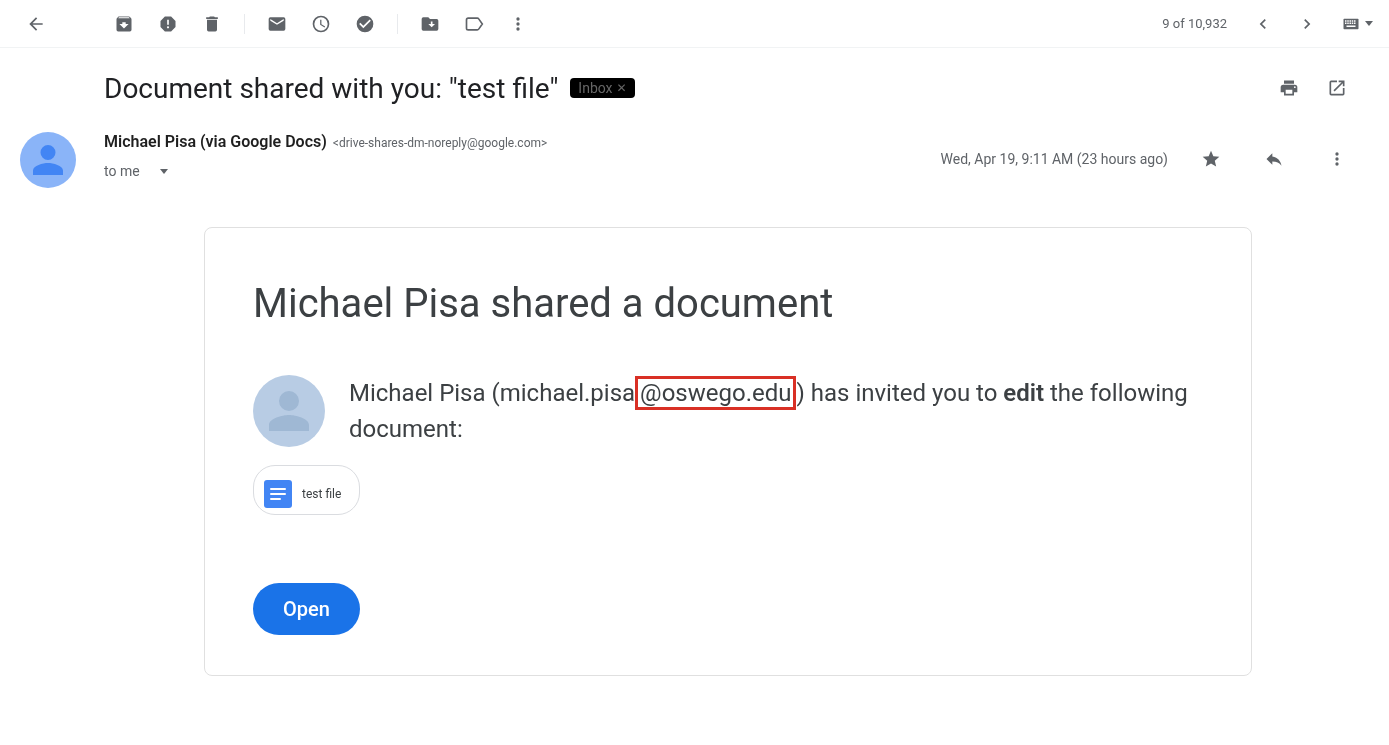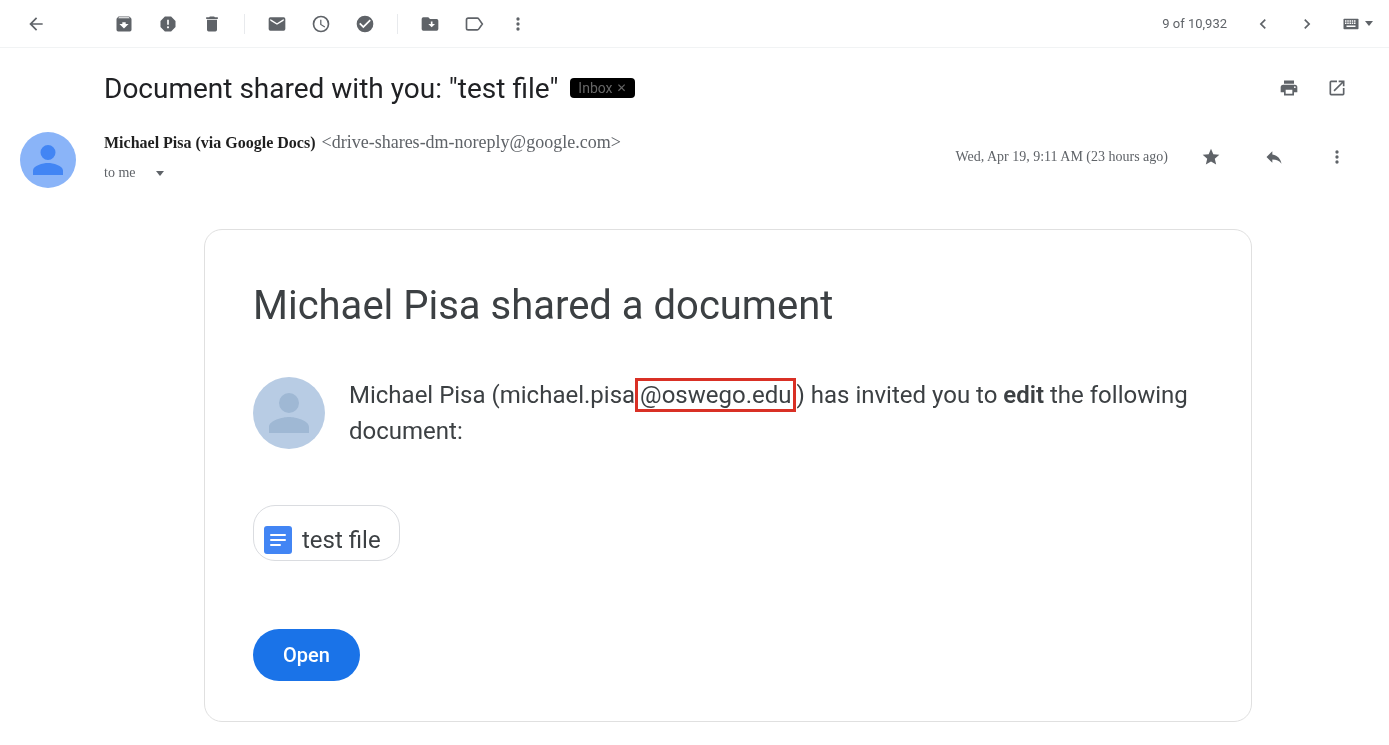--- a/index.html
+++ b/index.html
@@ -80,23 +80,22 @@
     gap: 4px;
   }
   .label-chip .x { font-size: 12px; cursor: pointer; }
   .subject-actions {
     margin-left: auto;
     display: flex;
     gap: 8px;
   }
   .header-row {
     display: flex;
-    align-items: center;
+    align-items: flex-end;
     position: relative;
-    font-family: Liberation Serif, serif;
   }
   .avatar {
     width: 56px;
     height: 56px;
     border-radius: 50%;
     background: #8ab4f8;
     position: absolute;
     left: -84px;
     top: 0;
     display: flex;
@@ -110,21 +109,21 @@
     align-items: baseline;
     gap: 6px;
   }
   .sender-name {
     font-weight: 600;
     font-size: 16px;
     color: #1f1f1f;
   }
   .sender-email {
     color: #5f6368;
-    font-size: 18px;
+    font-size: 12px;
   }
   .to-line {
     color: #5f6368;
     font-size: 14px;
     margin-top: 12px;
     display: flex;
     align-items: center;
     gap: 20px;
   }
   .meta-right {
@@ -132,21 +131,21 @@
     align-items: center;
     gap: 23px;
     color: #5f6368;
     font-size: 14px;
   }
   .star { color: #f4b400; }
   .body-card {
     margin: 48px auto 0;
     max-width: 1048px;
     border: 1px solid #e0e0e0;
-    border-radius: 18px;
+    border-radius: 8px;
     padding: 52px 48px 40px;
     margin-left: 100px;
   }
   .card-title {
     font-size: 40px;
     font-weight: 400;
     color: #3c4043;
     margin-bottom: 48px;
   }
   .card-row {
@@ -174,23 +173,23 @@
     border: 3px solid #d93025;
     padding: 0 2px;
   }
   .bold { font-weight: 600; }
   .file-chip {
     display: inline-flex;
     align-items: center;
     gap: 10px;
     border: 1px solid #dadce0;
     border-radius: 22px;
-    padding: 20px 18px 6px 10px;
-    margin-top: 56px;
-    font-size: 24px;
+    padding: 14px 18px 6px 10px;
+    margin-top: 18px;
+    font-size: 12px;
     color: #3c4043;
   }
   .docs-icon {
     width: 28px;
     height: 28px;
     background: #4285f4;
     border-radius: 3px;
     display: flex;
     flex-direction: column;
     justify-content: center;

